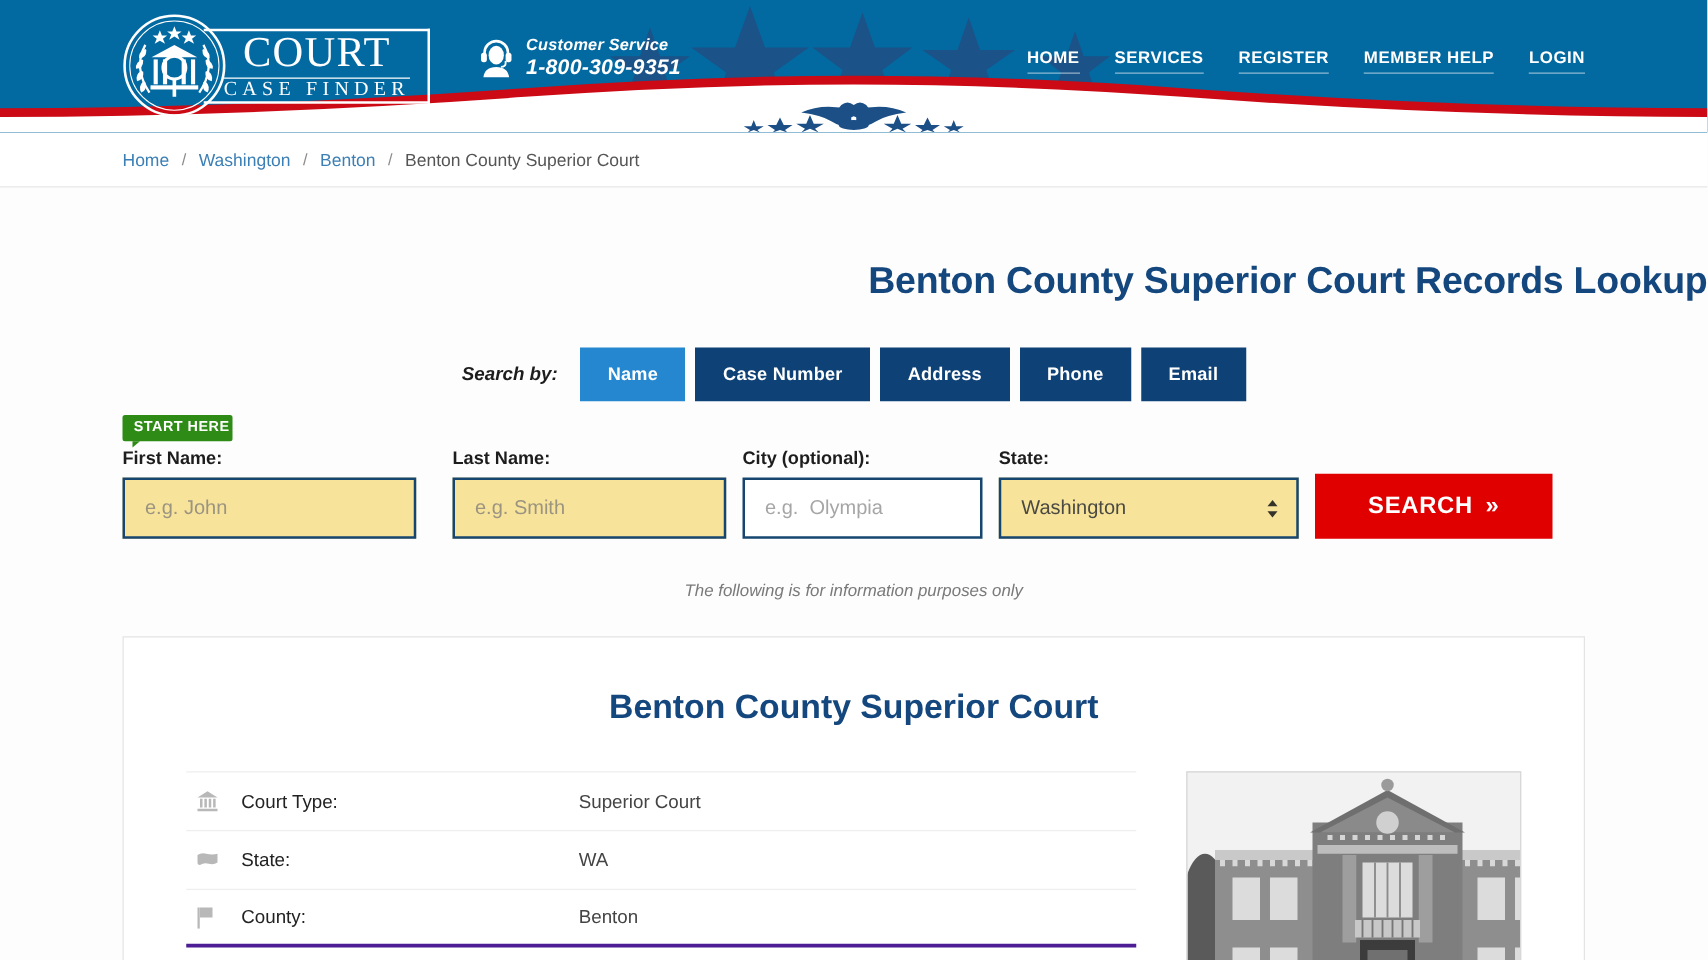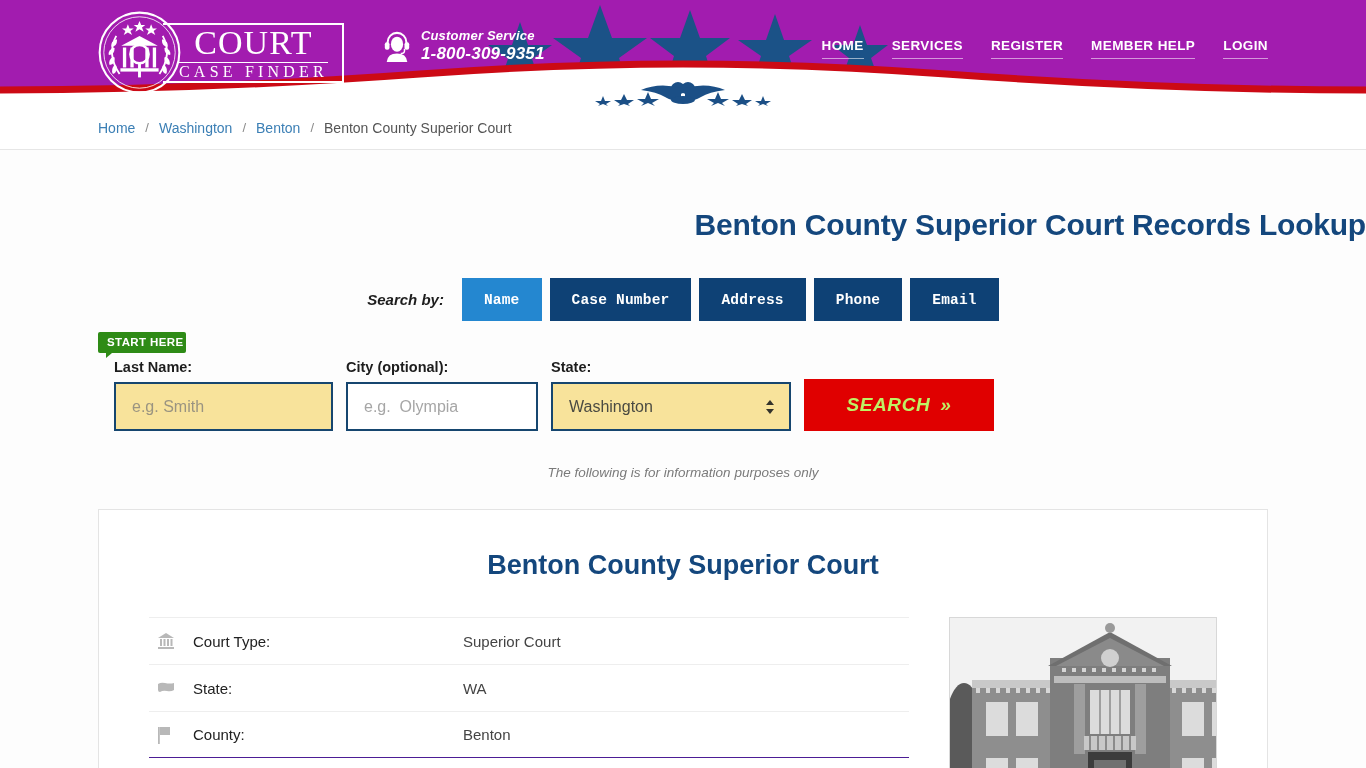--- a/index.html
+++ b/index.html
@@ -7,21 +7,21 @@
     width: 1366px; height: 768px;
     background: #fdfdfd;
     font-family: "Liberation Sans", sans-serif;
     overflow: hidden;
   }
 
   
   .site-header {
     position: relative;
     width: 100%; height: 106px;
-    background: #a21caf;
+    background: #0369a1;
     overflow: hidden;
   }
   .bg-stars { position: absolute; inset: 0; pointer-events: none; }
   .header-inner {
     position: relative; z-index: 3;
     width: 1366px; height: 106px;
     padding: 0 98px;
     display: flex; align-items: flex-start;
   }
 
@@ -117,21 +117,21 @@
     font-size: 15px; font-style: italic; font-weight: bold;
     color: #1d1d1d; margin-right: 10px;
   }
   .tab-btn {
     height: 43px; min-width: 72px;
     padding: 0 22px;
     display: flex; align-items: center; justify-content: center;
     background: #0e4175; color: #fff;
     font-size: 14.5px; font-weight: bold;
     letter-spacing: .2px;
-    border: none; cursor: pointer; font-family: Liberation Mono, monospace;
+    border: none; cursor: pointer;
   }
   .tab-btn.active { background: #2487d0; }
 
   
   .form-zone { width: 1366px; padding: 0 98px; margin-top: 11px; position: relative; }
   .start-here {
     position: relative;
     display: inline-block;
     background: #2e8b16;
     color: #ffffff;
@@ -179,27 +179,26 @@
   }
   .select-arrows {
     position: absolute; right: 16px; top: 50%;
     transform: translateY(-50%);
     pointer-events: none;
     display: flex; flex-direction: column; gap: 3px;
     color: #3a3a33;
   }
   .search-btn {
     height: 52px; width: 190px;
-    background: #e00000; color: #bef264;
+    background: #e00000; color: #ffffff;
     font-size: 19px; font-weight: bold;
     letter-spacing: .6px;
     border: none; cursor: pointer;
     display: flex; align-items: center; justify-content: center;
     gap: 10px;
-    font-style: italic;
   }
 
   .disclaimer {
     text-align: center;
     font-size: 13.5px; font-style: italic;
     color: #7a7a7a;
     margin-top: 34px;
   }
 
   
@@ -216,21 +215,21 @@
     font-size: 27px; font-weight: bold;
     margin-bottom: 36px;
   }
   .card-body { display: flex; gap: 40px; }
   .detail-table { flex: 0 0 760px; }
   .detail-row {
     display: flex; align-items: center;
     height: 47px;
     border-top: 1px solid #eeeeee;
   }
-  .detail-row:last-child { border-bottom: 1px solid #4c1d95; }
+  .detail-row:last-child { border-bottom: 3px solid #4c1d95; }
   .detail-icon {
     flex: 0 0 44px;
     display: flex; align-items: center; justify-content: flex-start;
     padding-left: 8px;
     color: #b8b8b8;
   }
   .detail-label {
     flex: 0 0 270px;
     font-size: 15px; font-weight: normal; color: #222;
   }
@@ -360,20 +359,24 @@
   <button class="tab-btn">Case Number</button>
   <button class="tab-btn">Address</button>
   <button class="tab-btn">Phone</button>
   <button class="tab-btn">Email</button>
 </div>
 
 <div class="form-zone">
   <div class="start-here">START HERE</div>
 
   <div class="form-row">
+    <div class="field f-first">
+      <label class="field-label">First Name:</label>
+      <input class="yellow" type="text" placeholder="e.g. John" style="">
+    </div>
 
     <div class="field f-last">
       <label class="field-label">Last Name:</label>
       <input class="yellow" type="text" placeholder="e.g. Smith" style="">
     </div>
 
     <div class="field f-city">
       <label class="field-label">City (optional):</label>
       <input class="white" type="text" placeholder="e.g.  Olympia" style="">
     </div>

